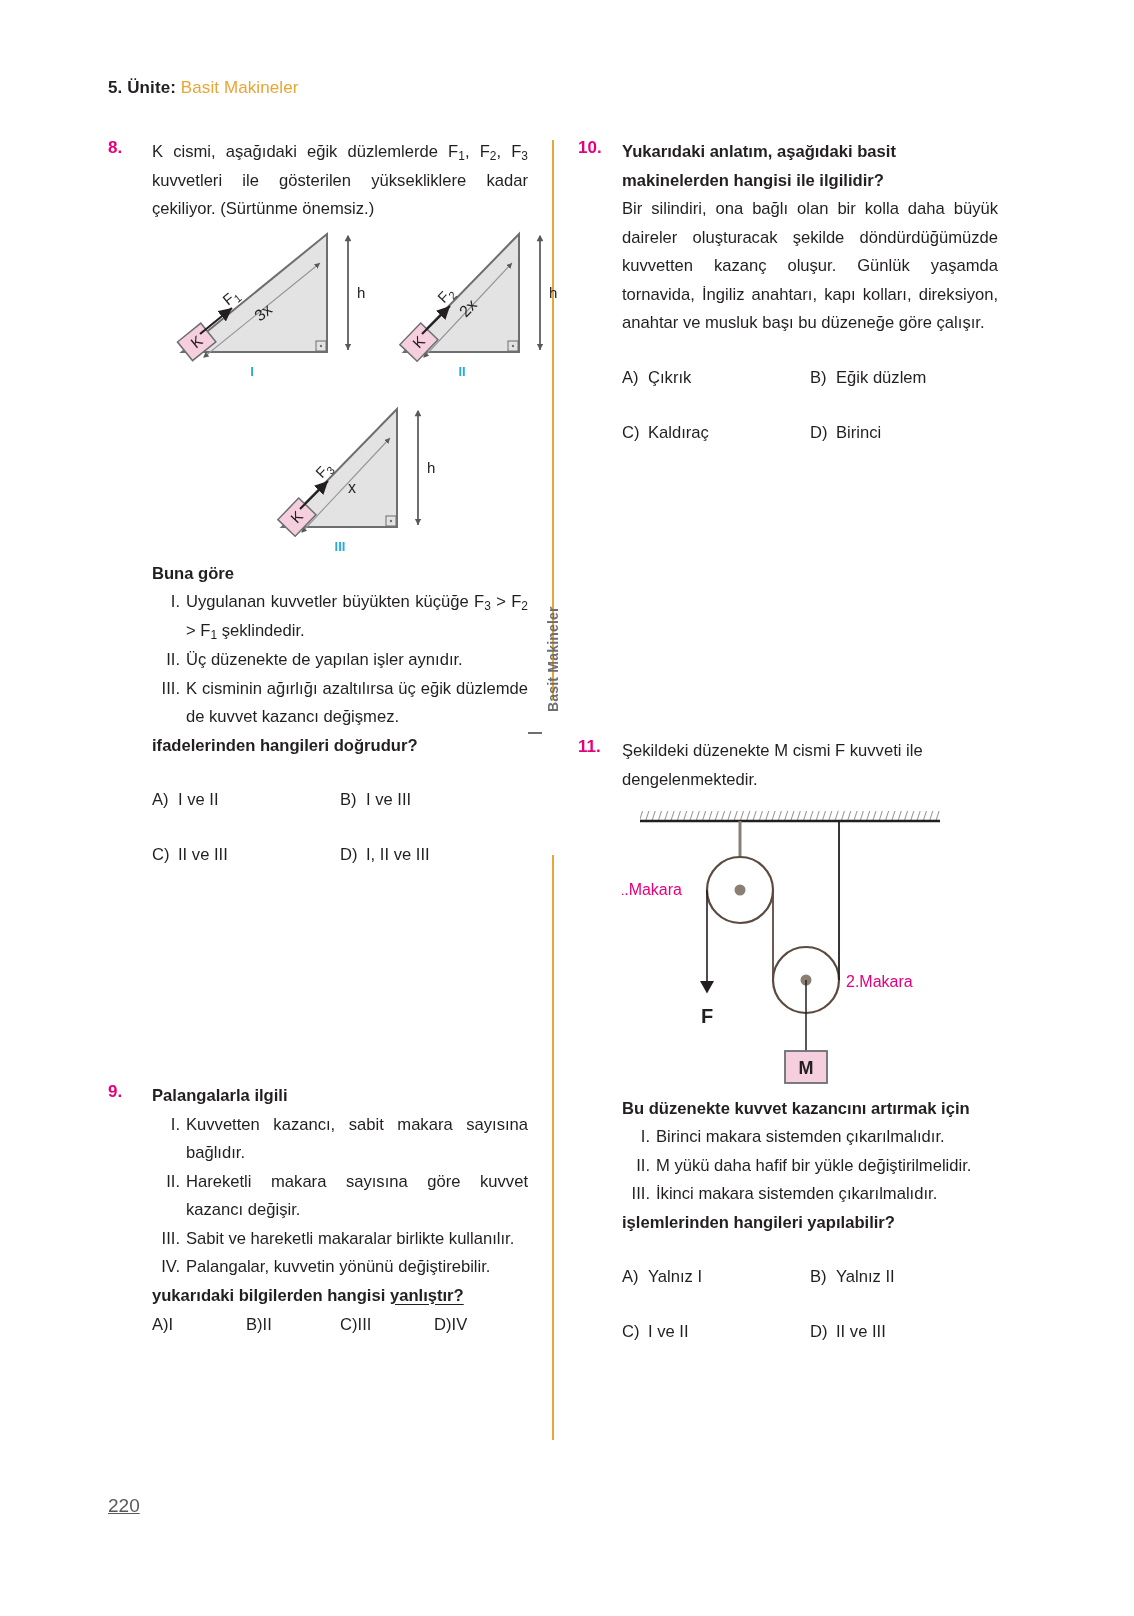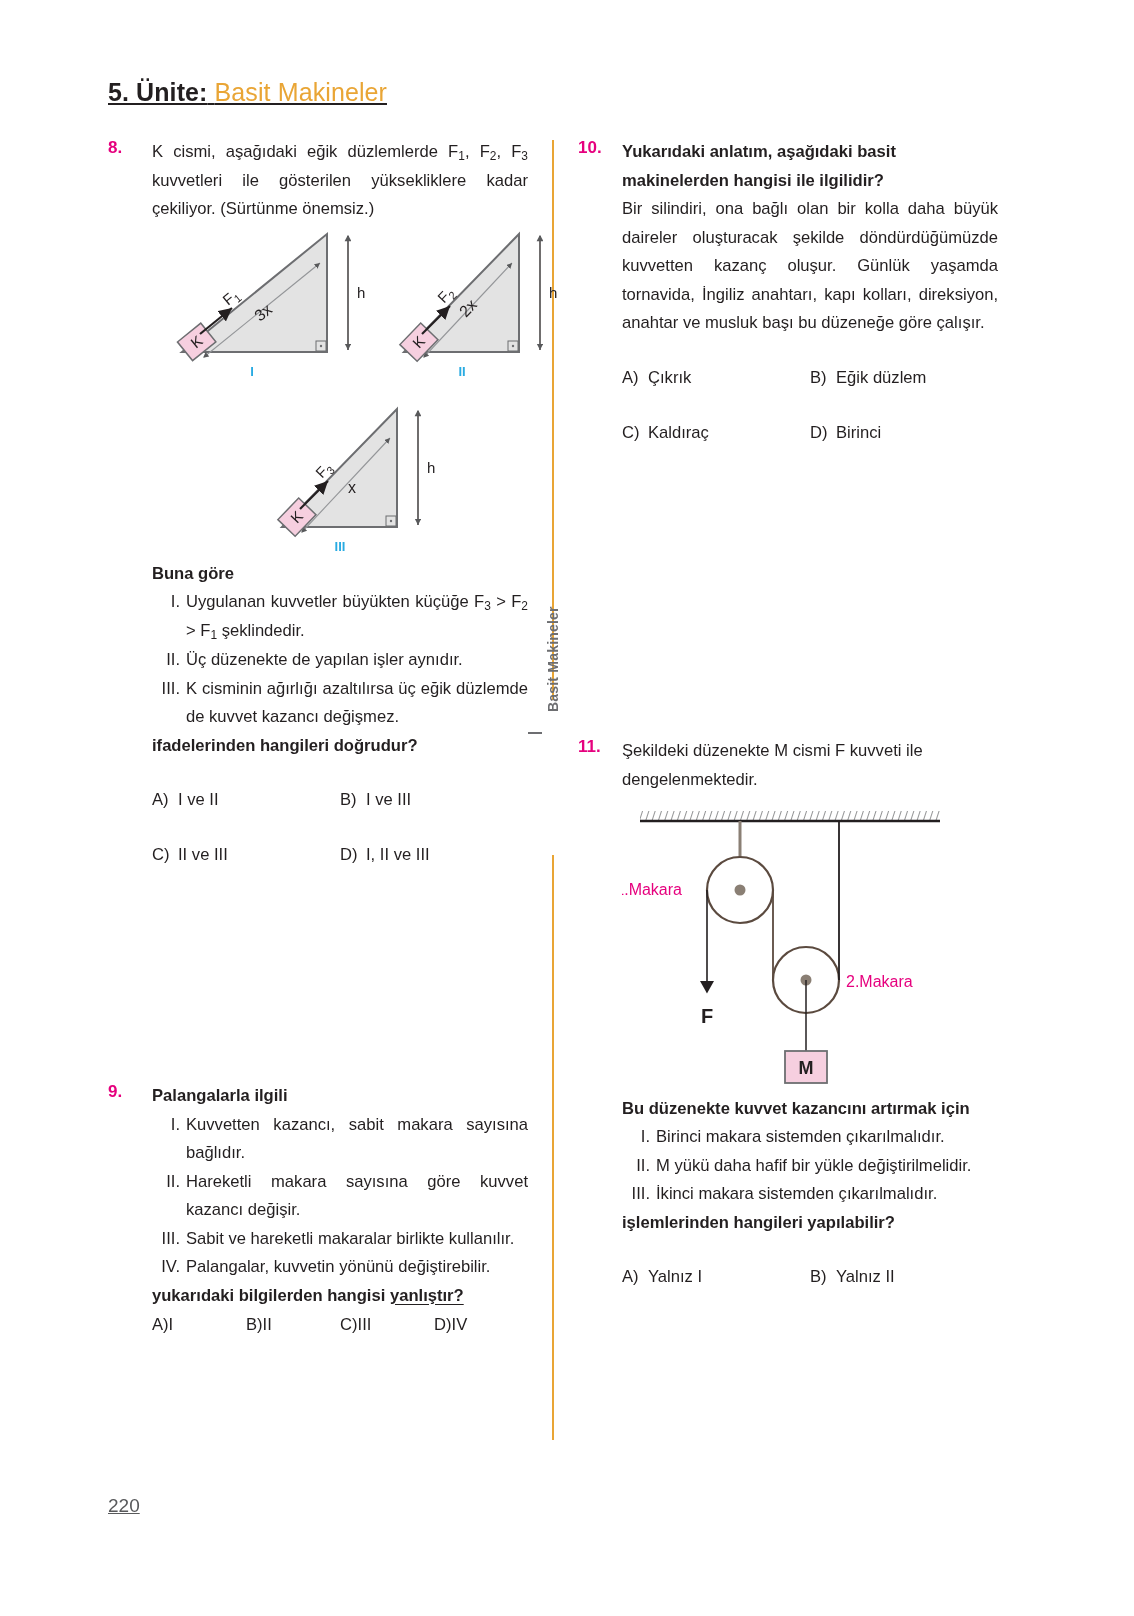--- a/index.html
+++ b/index.html
@@ -9,21 +9,21 @@
     font-family:"Liberation Sans", sans-serif;
     color:#231f20;
     position:relative;
     overflow:hidden;
   }
   .page { position:absolute; inset:0; }
 
   
   .header {
     position:absolute; left:108px; top:78px;
-    font-size:25px; font-weight:bold; letter-spacing:.1px;text-decoration:underline;
+    font-size:17px; font-weight:bold; letter-spacing:.1px;
   }
   .header .unit { color:#231f20; }
   .header .subj { color:#e9a535; font-weight:normal; }
 
   
   .col-left  { position:absolute; left:108px;  top:138px; width:420px; }
   .col-right { position:absolute; left:578px;  top:138px; width:420px; }
 
   
   .divider {
@@ -373,20 +373,28 @@
         <div class="ptext bold nojust">işlemlerinden hangileri yapılabilir?</div>
 
         <div class="opts">
           <div class="o">
             <span class="okey">A)</span><span>Yalnız I</span>
           </div>
           <div class="o">
             <span class="okey">B)</span><span>Yalnız II</span>
           </div>
         </div>
+        <div class="opts">
+          <div class="o">
+            <span class="okey">C)</span><span>I ve II</span>
+          </div>
+          <div class="o">
+            <span class="okey">D)</span><span>II ve III</span>
+          </div>
+        </div>
       </div>
     </div>
 
   </div>
 
   <div class="pageno">220</div>
 
 </div>
 
 </body></html>

